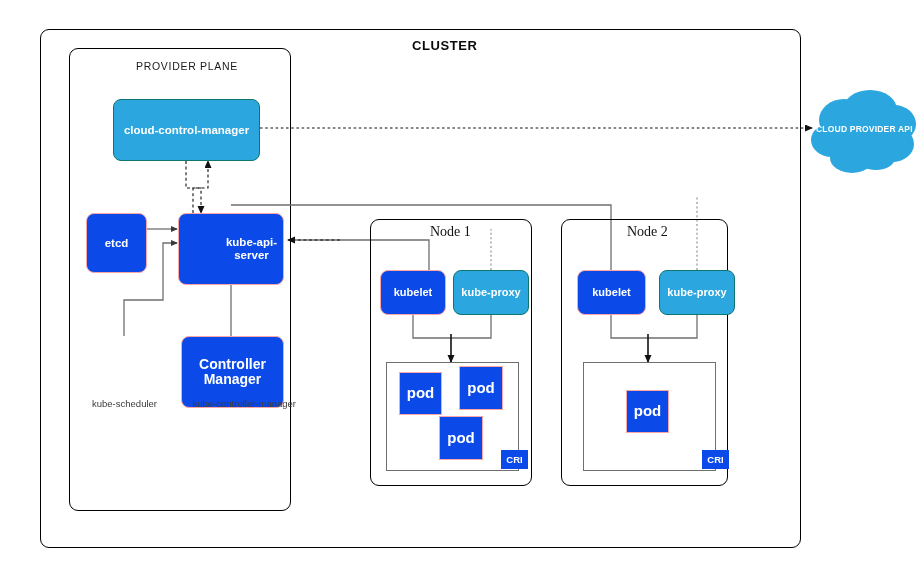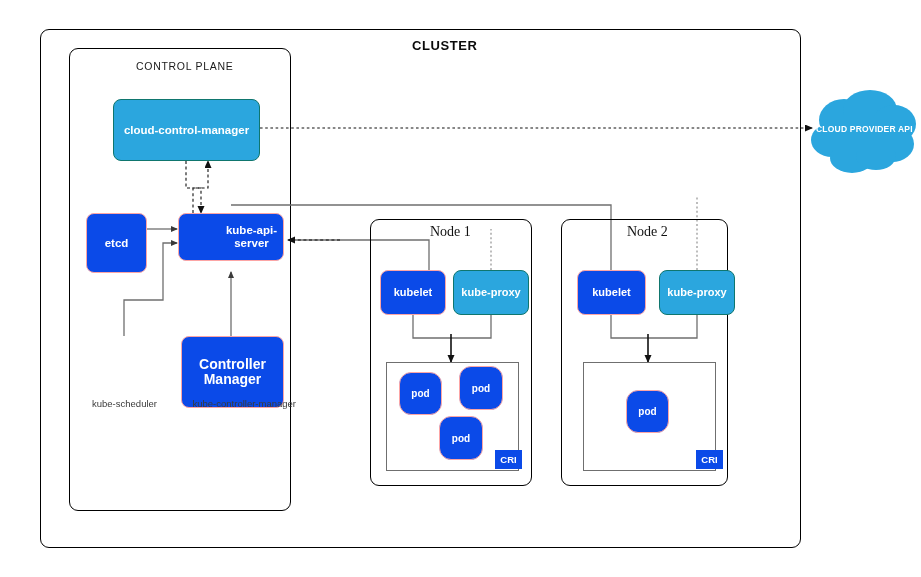--- a/index.html
+++ b/index.html
@@ -82,33 +82,34 @@
   }
   .comp.dark {
     background: #0b4ae8;
     border: 1px solid #fca5a5;
   }
   .comp.light {
     background: #2ba6de;
     border: 1px solid #0f766e;
   }
   .comp.pod {
-    border-radius: 12px;
-    font-size: 10px;
+    border-radius: 0;
+    font-size: 15px;
   }
   .cri-badge {
     position: absolute;
     background: #0b4ae8;
     color: #ffffff;
     font-size: 9.5px;
     font-weight: bold;
     display: flex;
     align-items: center;
     justify-content: center;
     box-sizing: border-box;
+    margin-left: 6px;
   }
   
   .cloud-wrap {
     position: absolute;
   }
   .cloud-label {
     position: absolute;
     color: #ffffff;
     font-size: 8.5px;
     font-weight: bold;
@@ -130,21 +131,21 @@
 </style>
 </head>
 <body>
 
 <div id="canvas">
 
   <div class="box-outline" style="left:40px; top:29px; width:761px; height:519px;"></div>
   <div class="cluster-title" style="left:412px; top:38px;">CLUSTER</div>
 
   <div class="box-outline" style="left:69px; top:48px; width:222px; height:463px;"></div>
-  <div class="cp-title" style="left:136px; top:60px;">CONTROL PLANE</div>
+  <div class="cp-title" style="left:136px; top:60px;">PROVIDER PLANE</div>
 
   <svg class="edges" viewBox="0 0 921 577">
     <defs>
       <marker id="arrow-gray" markerWidth="7" markerHeight="7" refX="6" refY="3" orient="auto" markerUnits="userSpaceOnUse">
         <path d="M0,0 L7,3 L0,6 z" fill="#3a3a3a"></path>
       </marker>
       <marker id="arrow-black" markerWidth="8" markerHeight="8" refX="7" refY="3.5" orient="auto" markerUnits="userSpaceOnUse">
         <path d="M0,0 L8,3.5 L0,7 z" fill="#111111"></path>
       </marker>
       <marker id="arrow-dash" markerWidth="8" markerHeight="8" refX="7" refY="3.5" orient="auto" markerUnits="userSpaceOnUse">
@@ -193,21 +194,21 @@
   </svg>
 
   <div class="comp light" style="left:113px; top:99px; width:147px; height:62px; font-size:11.5px;">
     <span>cloud-control-manager</span>
   </div>
 
   <div class="comp dark" style="left:86px; top:213px; width:61px; height:60px; font-size:11.5px;">
     <span>etcd</span>
   </div>
 
-  <div class="comp dark" style="left:178px; top:213px; width:106px; height:48px; font-size:11.5px;padding-left:41px;">
+  <div class="comp dark" style="left:178px; top:213px; width:106px; height:72px; font-size:11.5px;padding-left:41px;">
     <span>kube-api-server</span>
   </div>
 
   <div class="caption" style="left:78px; top:398px; width:93px;">kube-scheduler</div>
 
   <div class="comp dark" style="left:181px; top:336px; width:103px; height:72px; font-size:14px;">
     <span>Controller Manager</span>
   </div>
   <div class="caption" style="left:169px; top:398px; width:127px;text-align:right;">kube-controller-manager</div>
 

